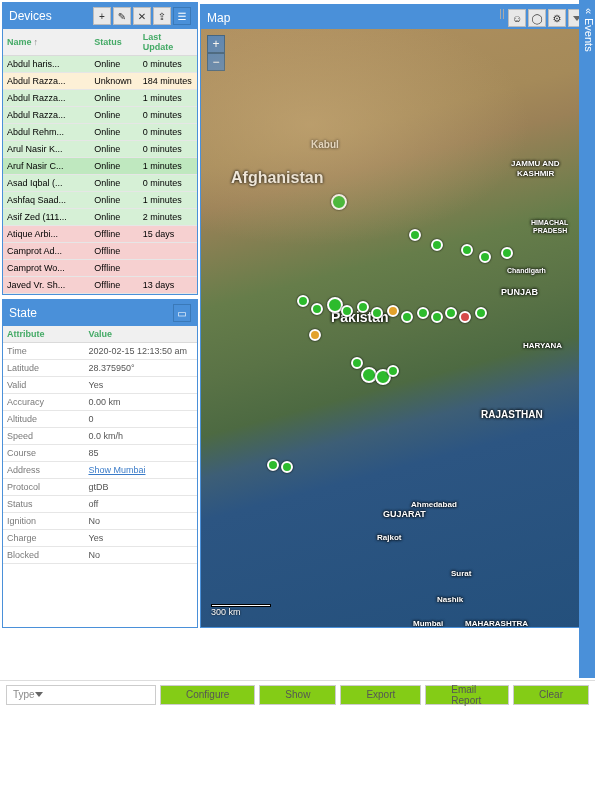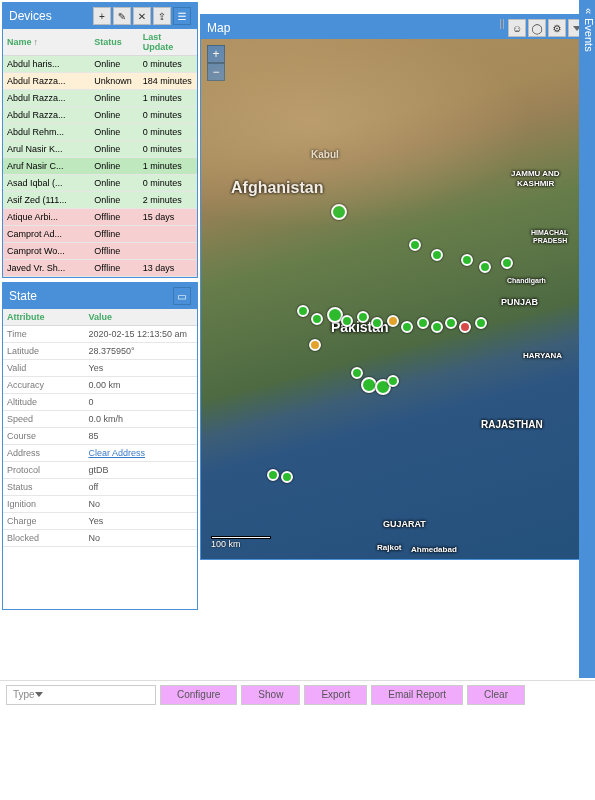--- a/index.html
+++ b/index.html
@@ -1,17 +1,17 @@
 <!DOCTYPE html>
 <html><head>
 <meta charset="utf-8">
 <style>
 *{box-sizing:border-box;margin:0;padding:0;font-family:Arial,Helvetica,sans-serif}
 body{width:595px;height:800px;background:#fff;overflow:hidden;position:relative}
-.main-wrap{display:flex;height:560px}
+.main-wrap{display:flex;height:628px}
 .left-col{width:200px;display:flex;flex-direction:column;gap:4px;padding:2px 2px 0 2px;background:#fff}
 .panel{border:1px solid #4a90d9;background:#fff}
 .panel-hdr{background:#4a90d9;color:#fff;font-size:12px;padding:4px 6px;display:flex;align-items:center;justify-content:space-between}
 .tb-row{display:flex;gap:2px}
 .ico-btn{width:18px;height:18px;background:#e8e8e8;border:1px solid #bcbcbc;display:flex;align-items:center;justify-content:center;font-size:10px;color:#333;cursor:pointer}
 .ico-btn.blue{background:#4a90d9;color:#fff;border-color:#3a79b8}
 .tbl{width:100%;border-collapse:collapse;font-size:9px}
 .tbl th{background:#f0f0f0;color:#4a6;text-align:left;padding:3px 4px;border-bottom:1px solid #dadada;font-weight:600;font-size:9px}
 .tbl td{padding:3px 4px;border-bottom:1px solid #e6e6e6;white-space:nowrap;overflow:hidden;text-overflow:ellipsis;max-width:0}
 .tbl .c1{width:45%}
@@ -19,38 +19,38 @@
 .tbl .c3{width:30%}
 .on{background:#d6f0d6}
 .onb{background:#bfe8bf}
 .unk{background:#fdf0d6}
 .off{background:#f6d0d0}
 .hdr-sort{display:inline-block;margin-left:2px;color:#888}
 .state-body{height:300px;overflow-y:auto}
 .st-tbl td{font-size:9px;color:#555}
 .st-tbl .lbl{width:42%;color:#7a7a7a}
 .st-tbl a{color:#3a7bc8;text-decoration:underline}
-.map-area{flex:1;position:relative;border:1px solid #4a90d9;margin:14px 2px 0 0}
+.map-area{flex:1;position:relative;border:1px solid #4a90d9;margin:4px 2px 0 0}
 .map-hdr{background:#4a90d9;color:#fff;font-size:12px;padding:4px 6px;display:flex;justify-content:space-between;align-items:center}
 .map-body{position:absolute;top:24px;left:0;right:0;bottom:0;background:linear-gradient(165deg,#b09060 0%,#a58a59 20%,#9b8157 26%,#667d4a 40%,#5a7346 50%,#4d6a42 58%,#3d5e76 64%,#2c5582 70%,#24507c 100%);overflow:hidden}
 .map-body::after{content:"";position:absolute;left:0;top:0;width:100%;height:42%;background:radial-gradient(ellipse at 28% 38%,rgba(200,170,120,.6) 0%,rgba(200,170,120,0) 55%)}
 .map-label{position:absolute;font-weight:bold;color:#fff;text-shadow:0 0 3px #000,0 0 3px #000;pointer-events:none}
 .marker{position:absolute;width:12px;height:12px;border-radius:50%;background:#2dbb2d;border:2px solid #fff;box-shadow:0 0 2px #000}
 .marker.big{width:16px;height:16px}
 .marker.yel{background:#e2a22b}
 .marker.red{background:#d64a4a}
 .zoom-ctrl{position:absolute;top:6px;left:6px;width:18px;display:flex;flex-direction:column}
 .zoom-ctrl div{background:#5684b7;color:#fff;text-align:center;font-size:12px;line-height:16px;border:1px solid #385f82;cursor:pointer}
 .scale{position:absolute;left:10px;bottom:10px;font-size:9px;color:#fff;text-shadow:0 0 2px #000}
 .scale-bar{height:3px;width:60px;background:#fff;border:1px solid #000}
 .events-tab{position:absolute;right:0;top:0;width:16px;height:678px;background:#4a90d9;color:#fff;writing-mode:vertical-rl;text-orientation:mixed;font-size:11px;padding-top:8px;text-align:left;cursor:pointer}
 .events-tab span{display:inline-block;margin-bottom:4px}
 .bottom-bar{position:absolute;left:0;right:0;top:680px;height:28px;background:#fff;border-top:1px solid #ddd;display:flex;align-items:center;gap:4px;padding:0 6px;font-size:10px}
 .bb-field{flex:0 0 150px;height:20px;border:1px solid #ccc;display:flex;align-items:center;justify-content:flex-start;padding:0 6px;color:#888}
-.bb-btn{height:20px;padding:0 16px;border:1px solid #ccc;background:#f0abfc;font-size:10px;display:flex;align-items:center;color:#555;cursor:pointer}
+.bb-btn{height:20px;padding:0 25px;border:1px solid #ccc;background:#84cc16;font-size:10px;display:flex;align-items:center;color:#555;cursor:pointer}
 .caret-down{width:0;height:0;border-left:4px solid transparent;border-right:4px solid transparent;border-top:5px solid #666}
 .grip{display:inline-block;width:6px;height:10px;background:repeating-linear-gradient(90deg,#aaa 0,#aaa 1px,transparent 1px,transparent 3px)}
 </style>
 </head>
 <body>
 
 <div class="main-wrap">
   <div class="left-col">
 
     <div class="panel">
@@ -107,20 +107,25 @@
               <td class="c1">Aruf Nasir C...</td>
               <td class="c2">Online</td>
               <td class="c3">1 minutes</td>
             </tr>
             <tr class="on">
               <td class="c1">Asad Iqbal (...</td>
               <td class="c2">Online</td>
               <td class="c3">0 minutes</td>
             </tr>
             <tr class="on">
+              <td class="c1">Ashfaq Saad...</td>
+              <td class="c2">Online</td>
+              <td class="c3">1 minutes</td>
+            </tr>
+            <tr class="on">
               <td class="c1">Asif Zed (111...</td>
               <td class="c2">Online</td>
               <td class="c3">2 minutes</td>
             </tr>
             <tr class="off">
               <td class="c1">Atique Arbi...</td>
               <td class="c2">Offline</td>
               <td class="c3">15 days</td>
             </tr>
             <tr class="off">
@@ -179,21 +184,21 @@
               <tr>
                 <td class="lbl">Speed</td>
                 <td>0.0 km/h</td>
               </tr>
               <tr>
                 <td class="lbl">Course</td>
                 <td>85</td>
               </tr>
               <tr>
                 <td class="lbl">Address</td>
-                <td><a href="#">Clear Address</a></td>
+                <td><a href="#">Show Mumbai</a></td>
               </tr>
               <tr>
                 <td class="lbl">Protocol</td>
                 <td>gtDB</td>
               </tr>
               <tr>
                 <td class="lbl">Status</td>
                 <td>off</td>
               </tr>
               <tr>
@@ -238,21 +243,21 @@
           <div class="map-label" style="left: 110px; top: 110px; font-size: 10px;">Kabul</div>
           <div class="map-label" style="left: 310px; top: 130px; font-size: 8px;">JAMMU AND</div>
           <div class="map-label" style="left: 316px; top: 140px; font-size: 8px;">KASHMIR</div>
           <div class="map-label" style="left: 330px; top: 190px; font-size: 7px;">HIMACHAL</div>
           <div class="map-label" style="left: 332px; top: 198px; font-size: 7px;">PRADESH</div>
           <div class="map-label" style="left: 300px; top: 258px; font-size: 9px;">PUNJAB</div>
           <div class="map-label" style="left: 322px; top: 312px; font-size: 8px;">HARYANA</div>
           <div class="map-label" style="left: 280px; top: 380px; font-size: 10px;">RAJASTHAN</div>
           <div class="map-label" style="left: 182px; top: 480px; font-size: 9px; text-align: center;">GUJARAT</div>
           <div class="map-label" style="left: 176px; top: 504px; font-size: 8px;">Rajkot</div>
-          <div class="map-label" style="left: 210px; top: 506px; font-size: 8px;">Ahmedabad</div>
+          <div class="map-label" style="left: 210px; top: 471px; font-size: 8px;">Ahmedabad</div>
           <div class="map-label" style="left: 218px; top: 540px; font-size: 8px; padding-left: 32px;">Surat</div>
           <div class="map-label" style="left: 236px; top: 566px; font-size: 8px;">Nashik</div>
           <div class="map-label" style="left: 212px; top: 590px; font-size: 8px;">Mumbai</div>
           <div class="map-label" style="left: 264px; top: 590px; font-size: 8px;">MAHARASHTRA</div>
           <div class="map-label" style="left: 306px; top: 238px; font-size: 7px;">Chandigarh</div>
         </div>
       <div id="map-markers">
           <div class="marker big" style="left: 130px; top: 165px;"></div>
           <div class="marker " style="left: 208px; top: 200px;"></div>
           <div class="marker " style="left: 230px; top: 210px;"></div>
@@ -275,21 +280,21 @@
           <div class="marker yel" style="left: 108px; top: 300px;"></div>
           <div class="marker " style="left: 150px; top: 328px;"></div>
           <div class="marker big" style="left: 160px; top: 338px;"></div>
           <div class="marker big" style="left: 174px; top: 340px;"></div>
           <div class="marker " style="left: 186px; top: 336px;"></div>
           <div class="marker " style="left: 66px; top: 430px;"></div>
           <div class="marker " style="left: 80px; top: 432px;"></div>
         </div>
       <div class="scale">
         <div class="scale-bar"></div>
-        <span>100 km</span>
+        <span>300 km</span>
       </div>
     </div>
   </div>
 </div>
 
 <div class="events-tab">
   <span>«</span><span>Events</span>
 </div>
 
 <div class="bottom-bar">

